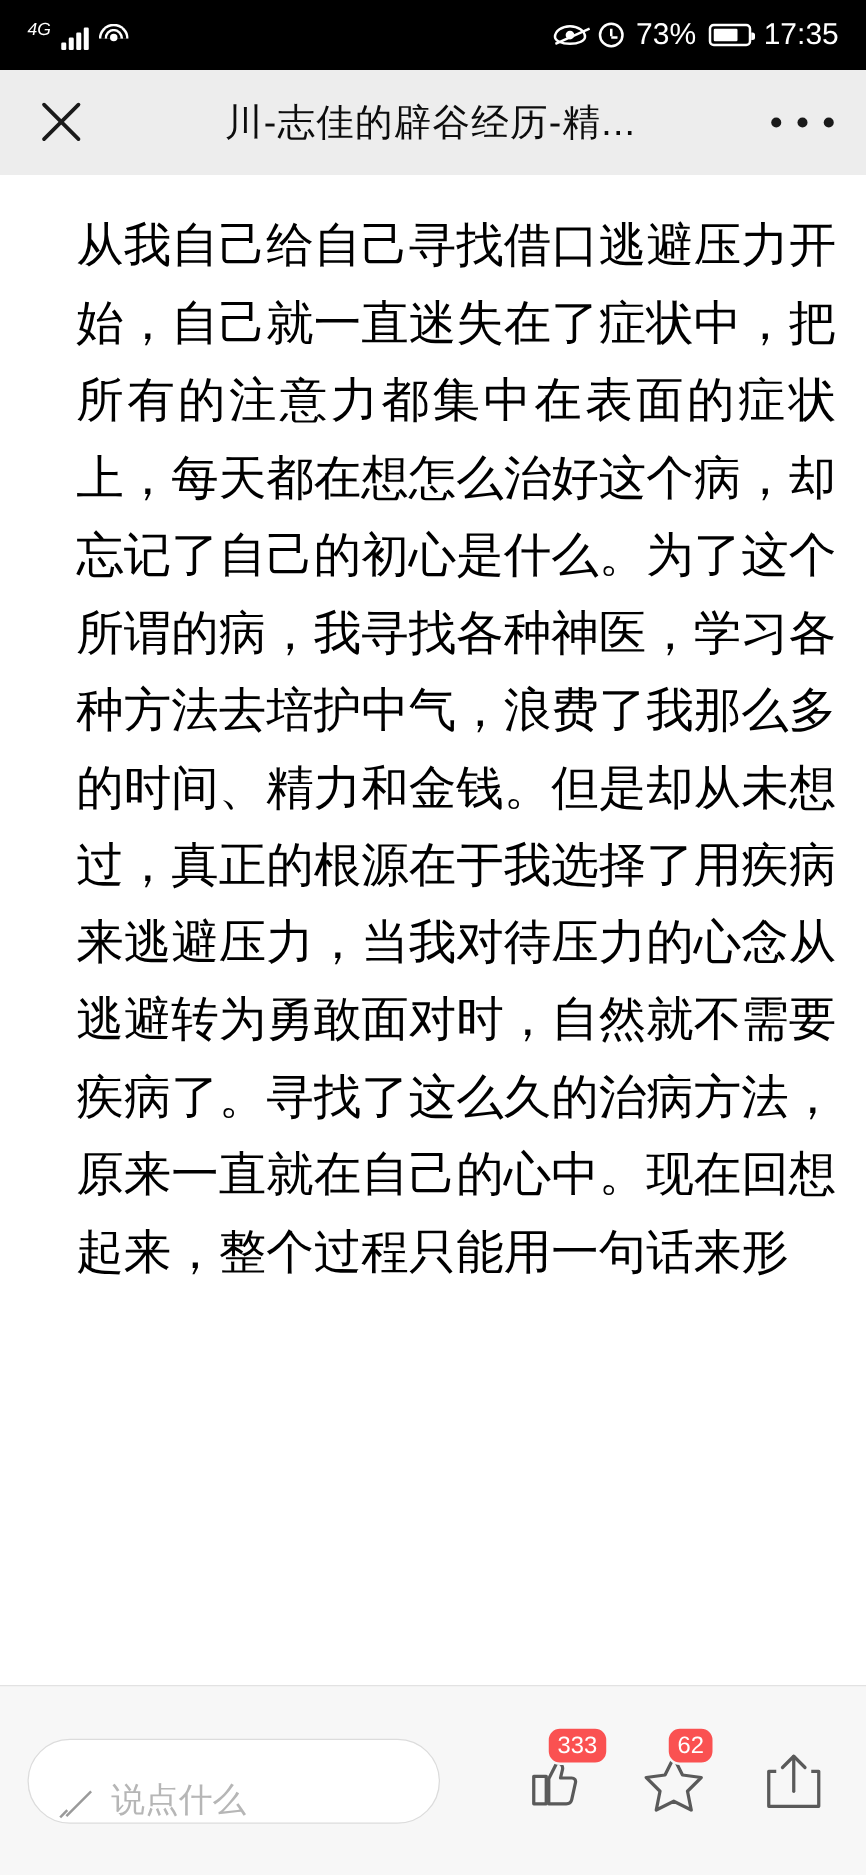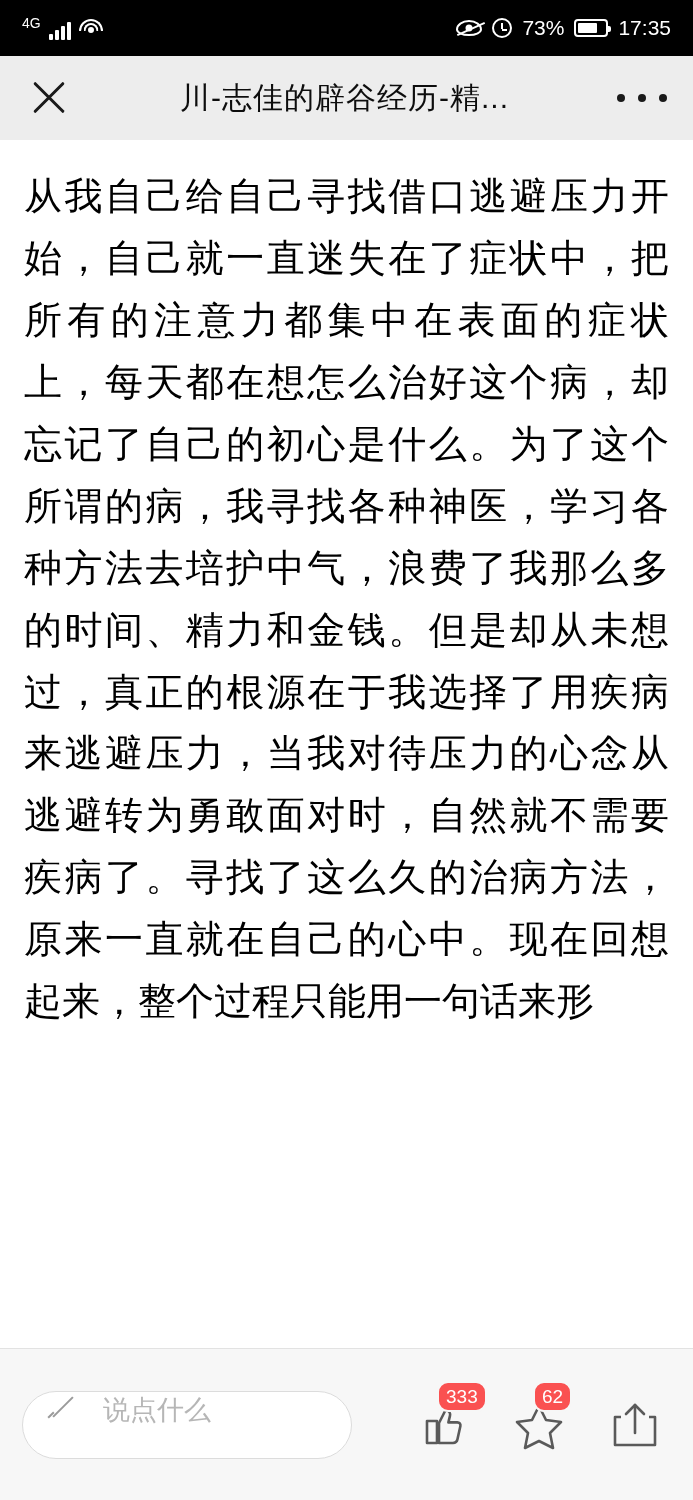--- a/index.html
+++ b/index.html
@@ -13,37 +13,37 @@
   
   .statusbar {
     height:56px;
     background:#000000;
     color:#ffffff;
     display:flex;
     align-items:center;
     padding:0 22px;
     font-size:21px;
   }
-  .sb-left { display:flex; align-items:flex-end; gap:8px; }
+  .sb-left { display:flex; align-items:flex-end; gap:8px;font-style:italic; }
   .sb-net { font-size:14px; line-height:1; margin-bottom:10px; }
   .bars { display:flex; align-items:flex-end; gap:2px; height:20px; }
   .bars i { display:block; width:4px; background:#ffffff; border-radius:1px; }
   .bars i:nth-child(1){ height:6px; }
   .bars i:nth-child(2){ height:10px; }
   .bars i:nth-child(3){ height:14px; }
   .bars i:nth-child(4){ height:18px; }
   .wifi { width:24px; height:20px; position:relative; margin-bottom:1px; }
   .wifi span { position:absolute; left:50%; transform:translateX(-50%);
     border:2px solid #ffffff; border-bottom:none;
     border-radius:50% 50% 0 0 / 100% 100% 0 0; }
   .wifi span:nth-child(1){ width:24px; height:12px; bottom:8px; }
   .wifi span:nth-child(2){ width:15px; height:8px; bottom:8px; }
   .wifi span:nth-child(3){ width:6px; height:6px; bottom:6px; border-bottom:2px solid #fff; border-radius:50%; background:#fff; }
   .sb-spacer { flex:1; }
-  .sb-right { display:flex; align-items:center; gap:10px; font-size:21px; }
+  .sb-right { display:flex; align-items:center; gap:10px; font-size:24px; }
   .eye {
     width:26px; height:16px; border:2px solid #fff;
     border-radius:50% / 60% 60% 40% 40%;
     position:relative; transform:rotate(0deg);
   }
   .eye::after{
     content:""; position:absolute; width:7px; height:7px; background:#fff;
     border-radius:50%; left:50%; top:50%; transform:translate(-50%,-50%);
   }
   .eye::before{
@@ -106,40 +106,41 @@
     overflow:hidden;
     background:#ffffff;
   }
   .article p{
     font-size:38px;
     line-height:1.63;
     color:#000000;
     text-align:justify;
     letter-spacing:0px;
     font-family:"DejaVu Sans", sans-serif;
+    margin-left:37px;
   }
 
   
   .bottombar{
     position:absolute; left:0; right:0; bottom:0;
     height:152px;
     background:#f7f7f7;
     border-top:1px solid #e2e2e2;
     display:flex; align-items:center;
     padding:0 22px;
     gap:0;
   }
   .comment-box{
     width:330px; height:68px;
     background:#ffffff;
     border:1px solid #dcdcdc;
     border-radius:34px;
-    display:flex; align-items:flex-start;
+    display:flex; align-items:flex-end;
     padding:0 22px;
-    gap:28px;
+    gap:14px;
     flex:none;
   }
   .pencil{
     width:30px; height:30px; position:relative; flex:none;
   }
   .pencil::before{
     content:""; position:absolute; left:4px; top:14px;
     width:28px; height:2px; background:#9a9a9a; transform:rotate(-45deg);
   }
   .pencil::after{

